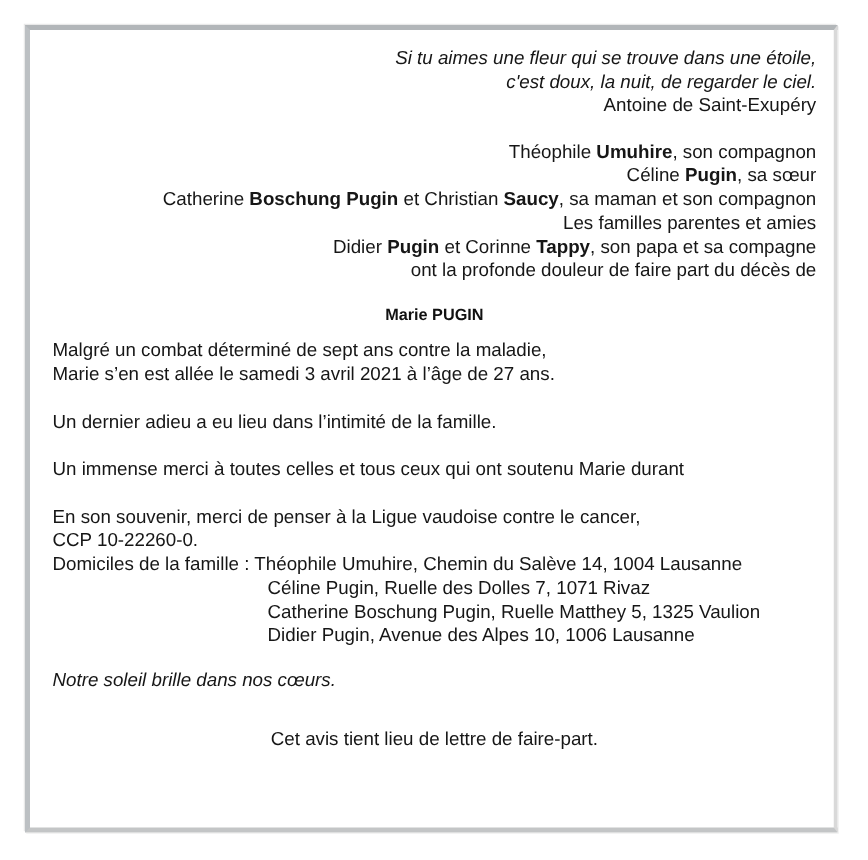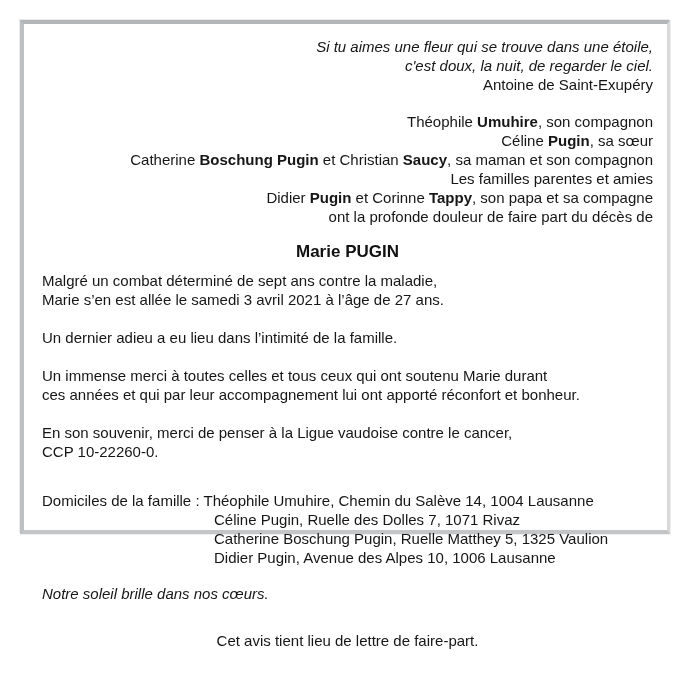--- a/index.html
+++ b/index.html
@@ -5,21 +5,21 @@
   html, body {
     margin: 0; padding: 0;
     width: 694px; height: 688px;
     background: #ffffff;
     overflow: hidden;
     font-family: "Liberation Sans", sans-serif;
   }
   .sheet {
     position: absolute;
     left: 20px; top: 20px;
-    width: 650px; height: 514px;
+    width: 650px; height: 646px;
     box-sizing: border-box;
     background: #ffffff;
     border-top: 4px solid #b2b6b9;
     border-left: 4px solid #bcc0c3;
     border-right: 3px solid #d9d9d9;
     border-bottom: 4px solid #c3c5c6;
     box-shadow: -1px -1px 0 #e9e9e9, 1px 1px 0 #f0f0f0;
     padding: 13px 14px 0 18px;
   }
   .line {
@@ -28,28 +28,28 @@
     color: #161616;
     white-space: nowrap;
   }
   .quote-block { text-align: right; }
   .quote-block .italic { font-style: italic; }
   .relatives-block { margin-top: 18px; text-align: right; }
   b.name-bold { font-weight: bold; }
   .deceased-name {
     margin-top: 15px;
     text-align: center;
-    font-size: 17px;
+    font-size: 13px;
     line-height: 21px;
     font-weight: bold;
     color: #111;
   }
   .para { margin-top: 19px; }
   .para-first { margin-top: 9px; }
-  .domiciles-block { margin-top: 30px; }
+  .domiciles-block { }
   .addr-indent { padding-left: 172px; }
   .epitaph-line {
     margin-top: 17px;
     text-align: left;
     font-style: italic;
   }
   .closing-line {
     margin-top: 28px;
     text-align: center;
   }
@@ -80,21 +80,20 @@
     <div class="line">Malgré un combat déterminé de sept ans contre la maladie,</div>
     <div class="line">Marie s’en est allée le samedi 3 avril 2021 à l’âge de 27 ans.</div>
   </div>
 
   <div class="para">
     <div class="line">Un dernier adieu a eu lieu dans l’intimité de la famille.</div>
   </div>
 
   <div class="para">
     <div class="line">Un immense merci à toutes celles et tous ceux qui ont soutenu Marie durant</div>
-    <div class="line">ces années et qui par leur accompagnement lui ont apporté réconfort et bonheur.</div>
   </div>
 
   <div class="para">
     <div class="line">En son souvenir, merci de penser à la Ligue vaudoise contre le cancer,</div>
     <div class="line">CCP 10-22260-0.</div>
   </div>
 
   <div class="domiciles-block">
     <div class="line"><span>Domiciles de la famille :</span><span> </span><span>Théophile Umuhire, Chemin du Salève 14, 1004 Lausanne</span></div>
     <div class="line addr-indent">Céline Pugin, Ruelle des Dolles 7, 1071 Rivaz</div>

